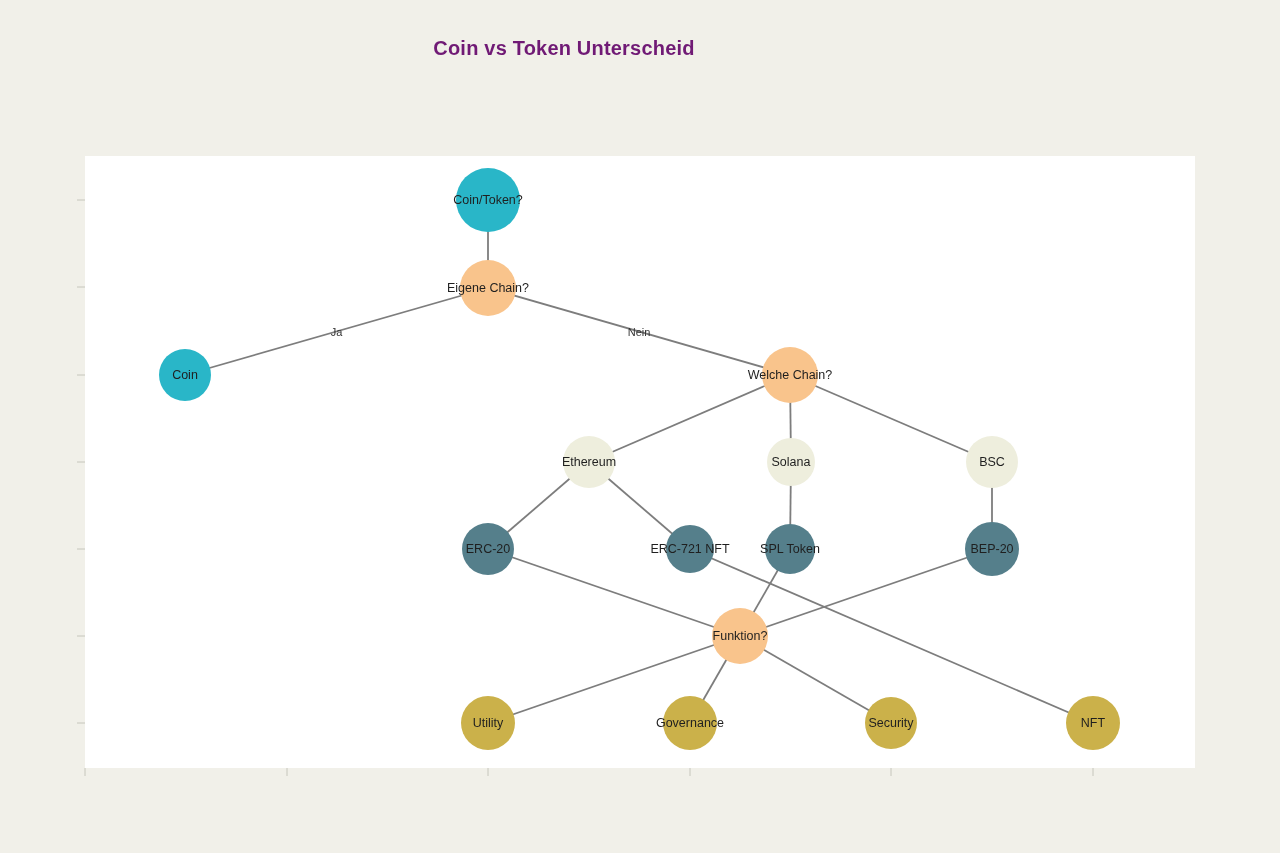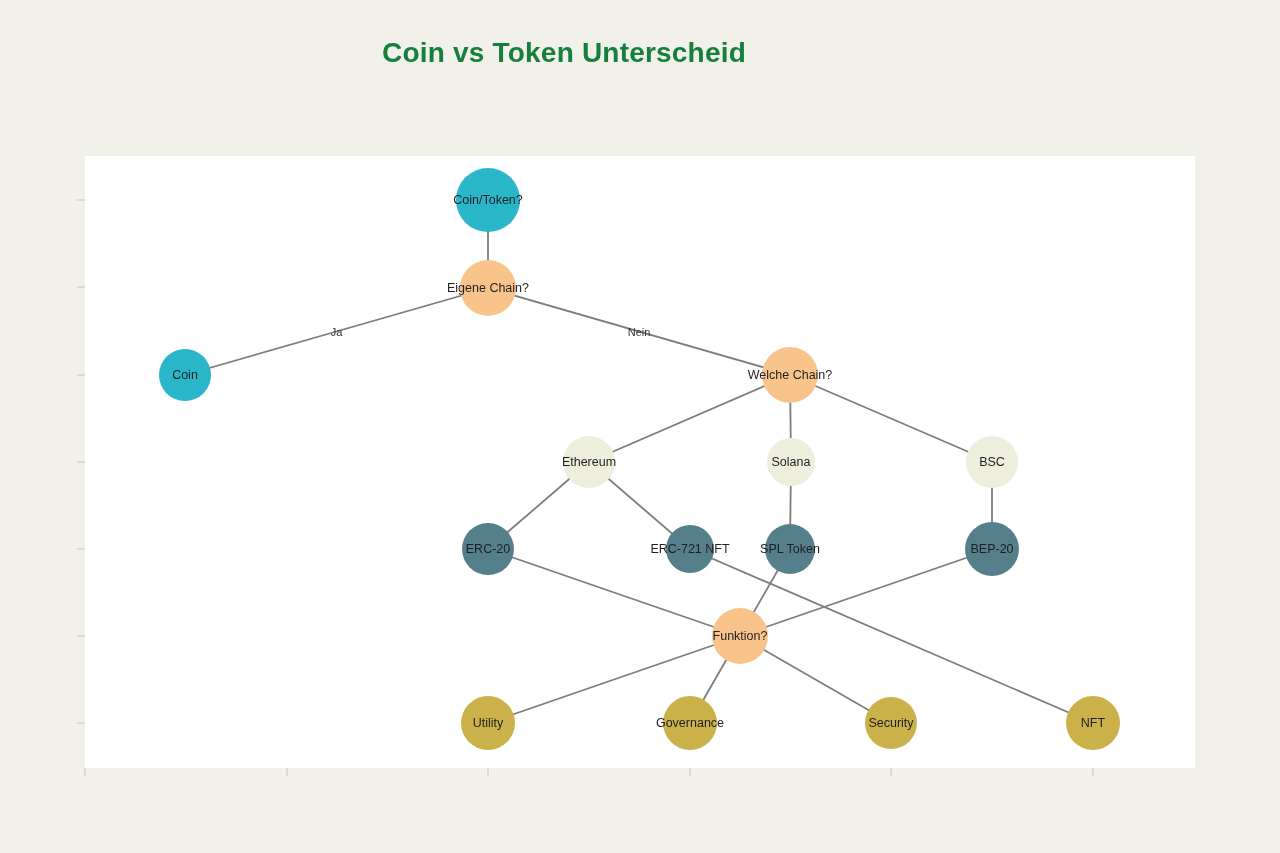--- a/index.html
+++ b/index.html
@@ -13,23 +13,23 @@
     overflow: hidden;
     background: #f1f0e9;
     font-family: "Liberation Sans", sans-serif;
   }
   .chart-title {
     position: absolute;
     top: 37px;
     left: 0;
     width: 1128px;
     text-align: center;
-    font-size: 28px;
+    font-size: 20px;
     font-weight: bold;
-    color: #15803d;
+    color: #701a75;
     letter-spacing: 0.2px;
   }
   .plot-area {
     position: absolute;
     left: 85px;
     top: 156px;
     width: 1110px;
     height: 612px;
     background: #ffffff;
   }

